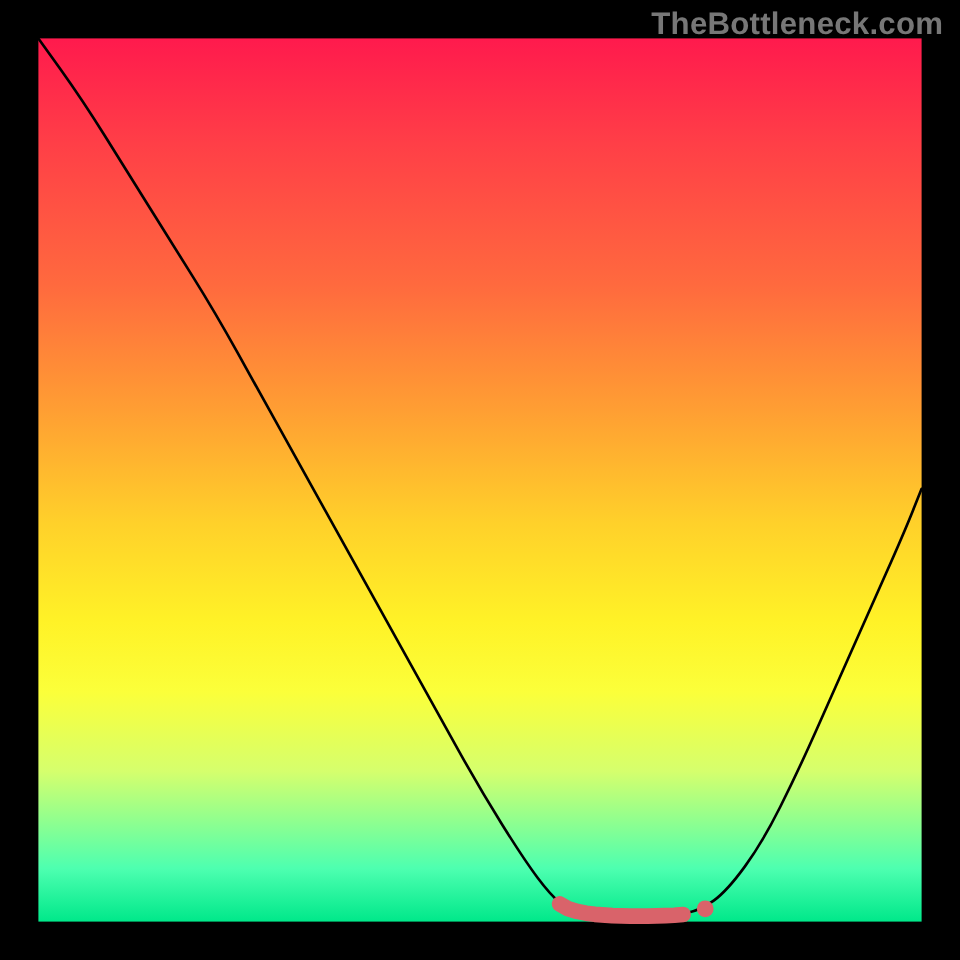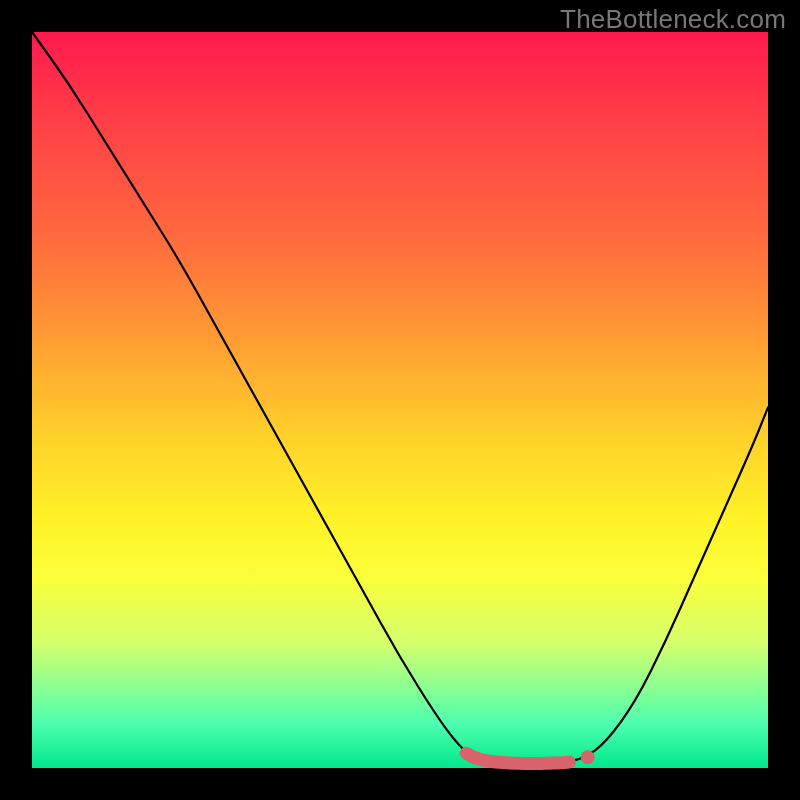--- a/index.html
+++ b/index.html
@@ -16,21 +16,21 @@
     width: 800px;
     height: 800px;
     background: #000;
   }
   .attribution {
     position: absolute;
     top: 4px;
     right: 14px;
     color: #777;
     font-size: 26px;
-    font-weight: 400;
+    font-weight: 700;
     letter-spacing: 0.2px;
     z-index: 3;
   }
   .plot-rect {
     position: absolute;
     left: 32px;
     top: 32px;
     width: 736px;
     height: 736px;
     background: linear-gradient(

